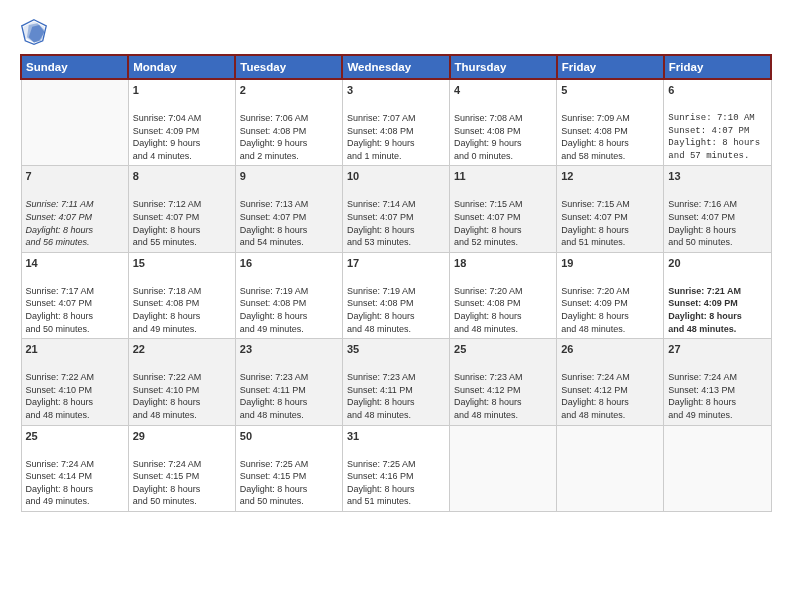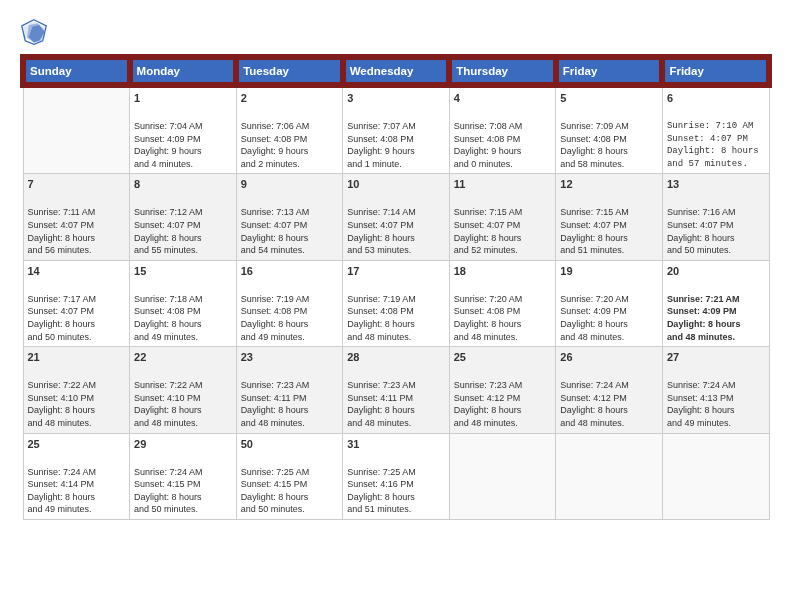--- a/index.html
+++ b/index.html
@@ -66,21 +66,21 @@
       border-collapse: collapse;
       table-layout: fixed;
     }
     thead tr th {
       background-color: #3a6bbf;
       color: #fff;
       font-size: 11.5px;
       font-weight: bold;
       padding: 5px 4px;
       text-align: left;
-      border: 6px solid #7f1d1d;
+      border: 2px solid #7f1d1d;
     }
     tbody tr td {
       border: 1px solid #ccc;
       vertical-align: top;
       padding: 4px 4px 3px 4px;
       font-size: 9.5px;
       color: #333;
       height: 78px;
     }
     tbody tr:nth-child(even) td {
@@ -183,21 +183,21 @@
             <span class="day-number">6</span>
             <div class="day-info" style="white-space: pre-line; font-family: Liberation Mono, monospace;">Sunrise: 7:10 AM
 Sunset: 4:07 PM
 Daylight: 8 hours
 and 57 minutes.</div>
           </td>
         </tr>
         <tr>
           <td>
             <span class="day-number">7</span>
-            <div class="day-info" style="white-space: pre-line;">Sunrise: 7:11 AM
+            <div class="day-info" style="white-space: pre-line; font-style: italic;">Sunrise: 7:11 AM
 Sunset: 4:07 PM
 Daylight: 8 hours
 and 56 minutes.</div>
           </td>
           <td>
             <span class="day-number">8</span>
             <div class="day-info" style="white-space: pre-line;">Sunrise: 7:12 AM
 Sunset: 4:07 PM
 Daylight: 8 hours
 and 55 minutes.</div>
@@ -305,21 +305,21 @@
 and 48 minutes.</div>
           </td>
           <td>
             <span class="day-number">23</span>
             <div class="day-info" style="white-space: pre-line;">Sunrise: 7:23 AM
 Sunset: 4:11 PM
 Daylight: 8 hours
 and 48 minutes.</div>
           </td>
           <td>
-            <span class="day-number">28</span>
+            <span class="day-number">35</span>
             <div class="day-info" style="white-space: pre-line;">Sunrise: 7:23 AM
 Sunset: 4:11 PM
 Daylight: 8 hours
 and 48 minutes.</div>
           </td>
           <td>
             <span class="day-number">25</span>
             <div class="day-info" style="white-space: pre-line;">Sunrise: 7:23 AM
 Sunset: 4:12 PM
 Daylight: 8 hours

